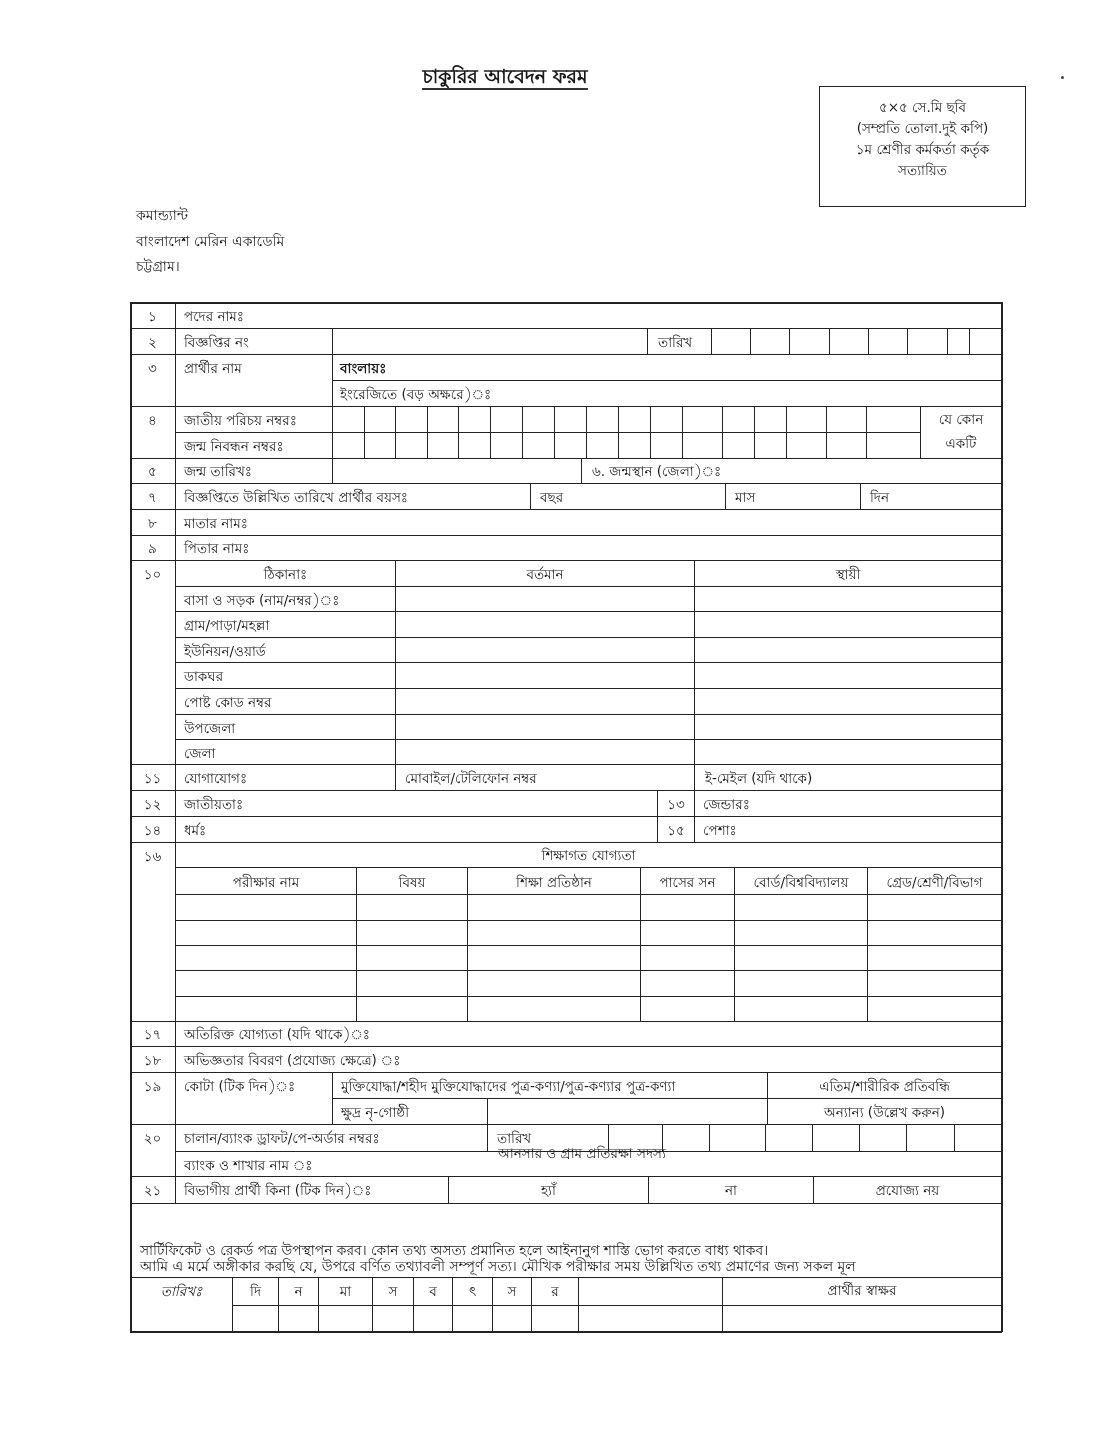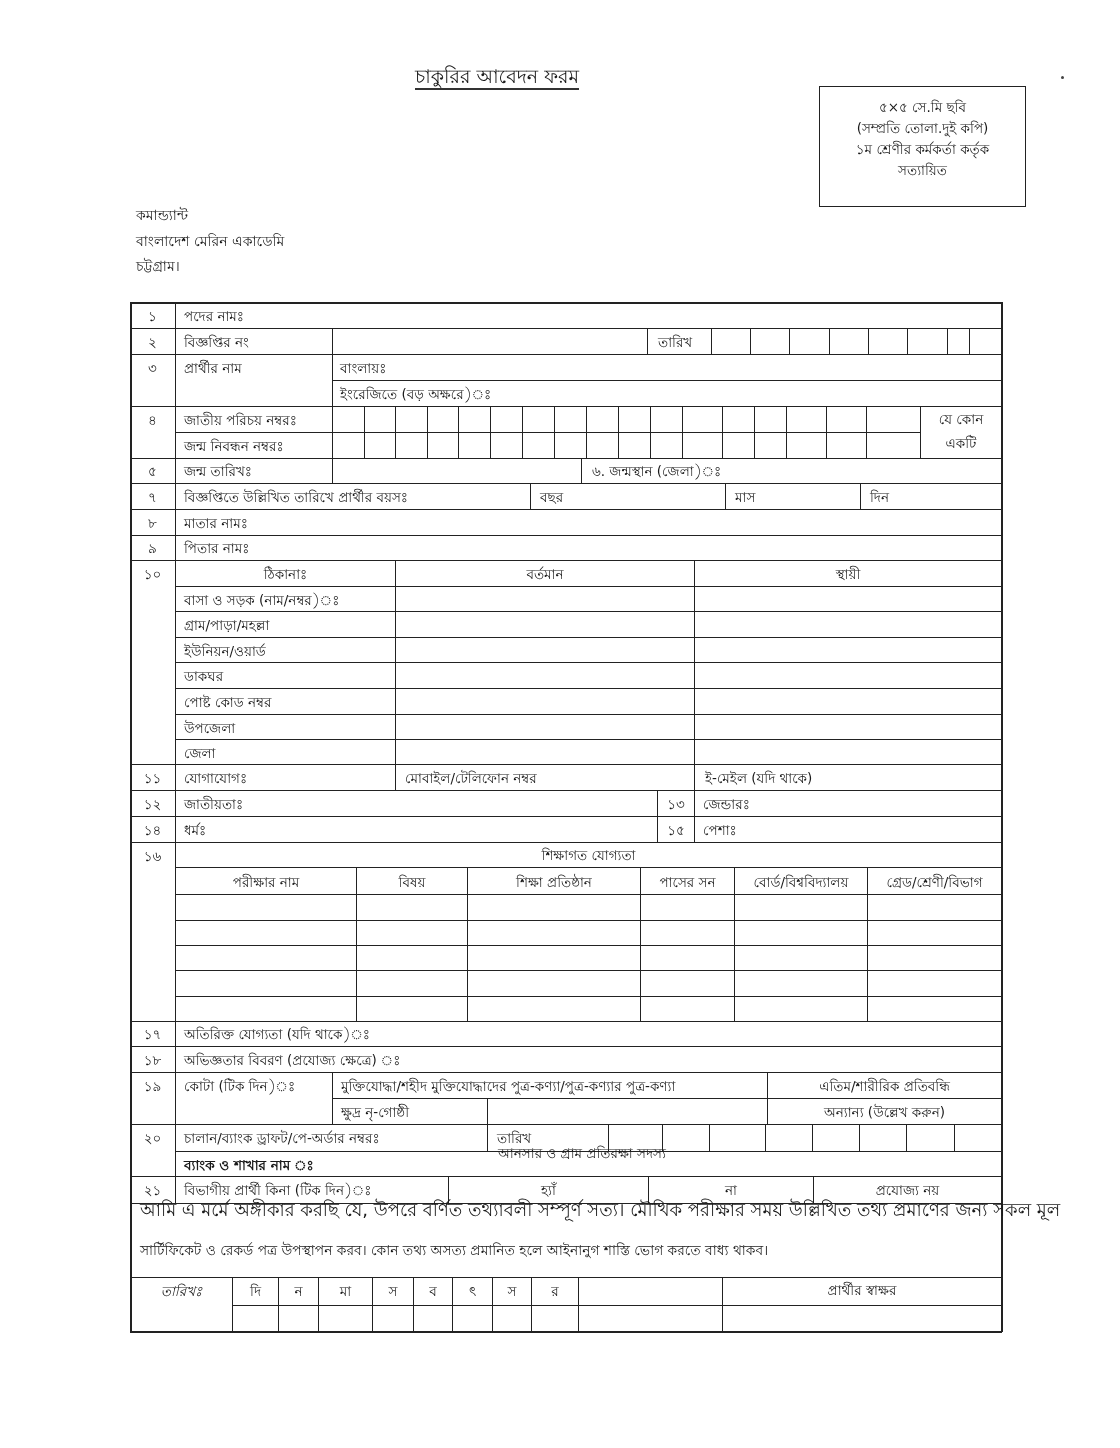--- a/index.html
+++ b/index.html
@@ -1,19 +1,19 @@
 <!DOCTYPE html>
 <html><head>
 <meta charset="utf-8">
 <style>
   html, body { margin: 0; padding: 0; background: #ffffff; }
   body { width: 1120px; height: 1448px; position: relative; overflow: hidden;
          font-family: "DejaVu Sans", "Liberation Sans", sans-serif; color: #1a1a1a; }
   .abs { position: absolute; }
-  .title { left: 0; width: 994px; top: 62px; text-align: center; font-size: 19px; font-weight: normal; }
+  .title { left: 8px; width: 994px; top: 62px; text-align: center; font-size: 19px; font-weight: bold; }
   .title span { border-bottom: 2px solid #333; padding-bottom: 1px; }
   .photo { left: 819px; top: 86px; width: 207px; height: 121px; border: 1.5px solid #222; box-sizing: border-box;
            text-align: center; font-size: 13.5px; line-height: 21px; padding-top: 10px; }
   .addr { left: 136px; top: 203px; font-size: 14px; line-height: 25.5px; }
   .speck { width: 3px; height: 3px; background: #444; border-radius: 50%; }
   .line { position: absolute; background: #222; }
   .t { position: absolute; font-size: 13.5px; white-space: nowrap; line-height: 18px; }
   .c { text-align: center; }
   .cell { position: absolute; box-sizing: border-box; }
 </style>
@@ -101,21 +101,21 @@
   <div class="line" style="left:789px;top:328px;width:1px;height:26px;"></div>
   <div class="line" style="left:829px;top:328px;width:1px;height:26px;"></div>
   <div class="line" style="left:868px;top:328px;width:1px;height:26px;"></div>
   <div class="line" style="left:907px;top:328px;width:1px;height:26px;"></div>
   <div class="line" style="left:947px;top:328px;width:1px;height:26px;"></div>
   <div class="line" style="left:969px;top:328px;width:1px;height:26px;"></div>
   <div class="cell" style="left:712px;top:329px;width:289px;height:25px;"></div>
 
   <div class="t c" style="left:130px;width:45px;top:359px;">৩</div>
   <div class="t" style="left:184px;top:359px;">প্রার্থীর নাম</div>
-  <div class="t" style="left:340px;top:359px;">বাংলায়ঃ</div>
+  <div class="t" style="left:340px;top:359px;font-weight:bold;">বাংলায়ঃ</div>
   <div class="cell" style="left:410px;top:355px;width:591px;height:25px;"></div>
   <div class="t" style="left:340px;top:385px;">ইংরেজিতে (বড় অক্ষরে)ঃ</div>
   <div class="cell" style="left:510px;top:381px;width:491px;height:25px;"></div>
 
   <div class="t c" style="left:130px;width:45px;top:411px;">৪</div>
   <div class="t" style="left:184px;top:411px;">জাতীয় পরিচয় নম্বরঃ</div>
   <div class="t" style="left:184px;top:437px;">জন্ম নিবন্ধন নম্বরঃ</div>
   <div class="line" style="left:332px;top:406px;width:1px;height:52px;"></div>
   <div class="line" style="left:364px;top:406px;width:1px;height:52px;"></div>
   <div class="line" style="left:395px;top:406px;width:1px;height:52px;"></div>
@@ -272,33 +272,33 @@
   <div class="t" style="left:497px;top:1129px;">তারিখ</div>
   <div class="line" style="left:608px;top:1124px;width:1px;height:27px;"></div>
   <div class="line" style="left:662px;top:1124px;width:1px;height:27px;"></div>
   <div class="line" style="left:709px;top:1124px;width:1px;height:27px;"></div>
   <div class="line" style="left:765px;top:1124px;width:1px;height:27px;"></div>
   <div class="line" style="left:812px;top:1124px;width:1px;height:27px;"></div>
   <div class="line" style="left:859px;top:1124px;width:1px;height:27px;"></div>
   <div class="line" style="left:906px;top:1124px;width:1px;height:27px;"></div>
   <div class="line" style="left:954px;top:1124px;width:1px;height:27px;"></div>
   <div class="cell" style="left:609px;top:1125px;width:392px;height:26px;"></div>
-  <div class="t" style="left:184px;top:1156px;font-weight:bold;">ব্যাংক ও  শাখার নাম ঃ</div>
+  <div class="t" style="left:184px;top:1156px;">ব্যাংক ও  শাখার নাম ঃ</div>
   <div class="cell" style="left:340px;top:1152px;width:661px;height:24px;"></div>
 
   <div class="t c" style="left:130px;width:45px;top:1181px;">২১</div>
   <div class="t" style="left:184px;top:1181px;">বিভাগীয় প্রার্থী কিনা (টিক দিন)ঃ</div>
   <div class="line" style="left:448px;top:1176px;width:1px;height:27px;"></div>
   <div class="line" style="left:648px;top:1176px;width:1px;height:27px;"></div>
   <div class="line" style="left:813px;top:1176px;width:1px;height:27px;"></div>
   <div class="cell t c" style="left:449px;top:1177px;width:199px;height:26px;padding-top:4px;"><span>হ্যাঁ</span></div>
   <div class="cell t c" style="left:649px;top:1177px;width:164px;height:26px;padding-top:4px;"><span>না</span></div>
   <div class="cell t c" style="left:814px;top:1177px;width:187px;height:26px;padding-top:4px;"><span>প্রযোজ্য নয়</span></div>
 
-  <div class="t" style="left:140px;top:1201px;font-size:18px;">আমি এ মর্মে অঙ্গীকার করছি যে, উপরে বর্ণিত তথ্যাবলী সম্পূর্ণ সত্য। মৌখিক পরীক্ষার সময় উল্লিখিত তথ্য প্রমাণের জন্য সকল মূল</div>
+  <div class="t" style="left:140px;top:1257px;font-size:14px;">আমি এ মর্মে অঙ্গীকার করছি যে, উপরে বর্ণিত তথ্যাবলী সম্পূর্ণ সত্য। মৌখিক পরীক্ষার সময় উল্লিখিত তথ্য প্রমাণের জন্য সকল মূল</div>
   <div class="t" style="left:140px;top:1241px;font-size:13.8px;">সার্টিফিকেট ও রেকর্ড পত্র উপস্থাপন করব। কোন তথ্য অসত্য প্রমানিত হলে আইনানুগ শাস্তি ভোগ করতে বাধ্য থাকব।</div>
 
   <div class="t c" style="left:131px;width:101px;top:1282px;font-style:italic;">তারিখঃ</div>
   <div class="line" style="left:232px;top:1277px;width:1px;height:55px;"></div>
   <div class="line" style="left:278px;top:1277px;width:1px;height:55px;"></div>
   <div class="line" style="left:318px;top:1277px;width:1px;height:55px;"></div>
   <div class="line" style="left:372px;top:1277px;width:1px;height:55px;"></div>
   <div class="line" style="left:413px;top:1277px;width:1px;height:55px;"></div>
   <div class="line" style="left:452px;top:1277px;width:1px;height:55px;"></div>
   <div class="line" style="left:492px;top:1277px;width:1px;height:55px;"></div>

